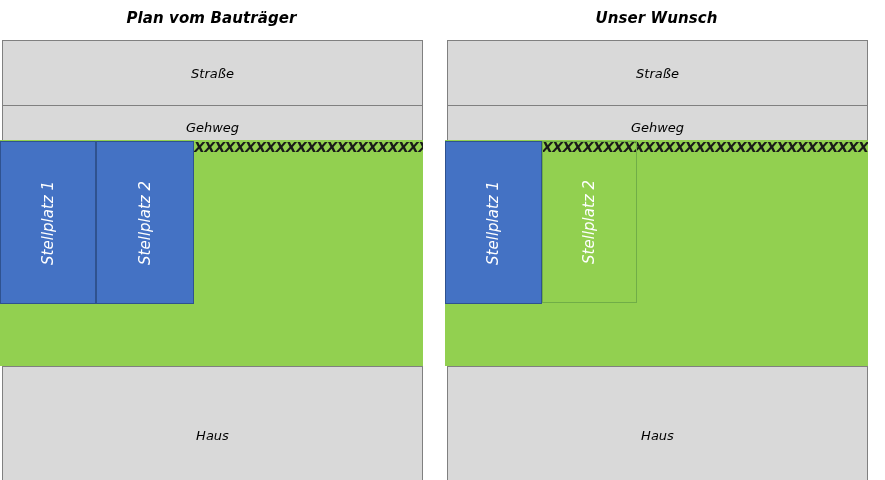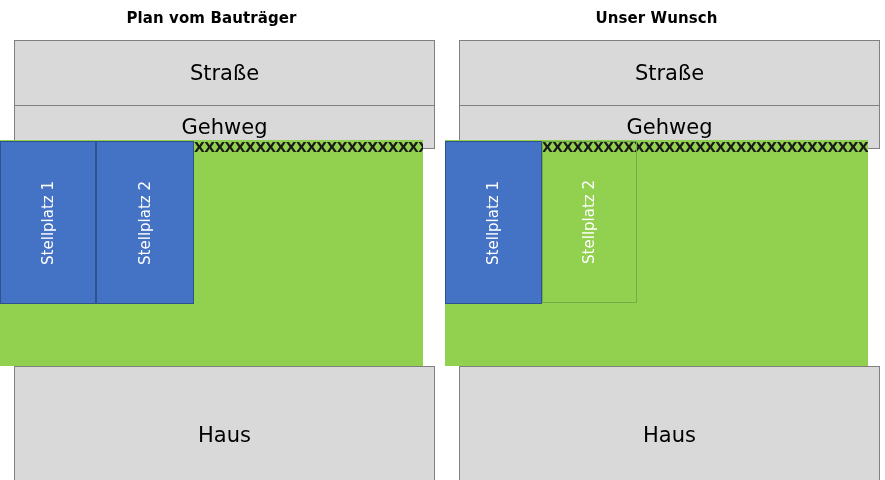--- a/index.html
+++ b/index.html
@@ -20,20 +20,21 @@
     position: absolute;
     left: 0; top: 0;
     width: 885px;
     height: 480px;
   }
 
   .plan {
     position: absolute;
     top: 0;
     height: 480px;
+    font-style: italic;
   }
   .plan.left  { left: 0px;   width: 425px; }
   .plan.right { left: 445px; width: 425px; }
 
   .plan-title {
     position: absolute;
     top: 8px;
     left: 0;
     width: 423px;
     text-align: center;
@@ -41,29 +42,29 @@
     font-weight: bold;
     color: #000000;
     letter-spacing: 0.1px;
     line-height: 20px;
     white-space: nowrap;
   }
 
   
   .band {
     position: absolute;
-    left: 14px;
+    left: 2px;
     width: 421px;
     box-sizing: border-box;
     background: #d9d9d9;
     border: 1px solid #808080;
     display: flex;
     align-items: center;
     justify-content: center;
-    font-size: 21px;
+    font-size: 13px;
     color: #000000;
   }
   .band-strasse { top: 40px;  height: 66px; }
   .band-gehweg  { top: 105px; height: 44px; }
   .band-haus    { top: 366px; height: 138px; }
 
   
   .garden {
     position: absolute;
     left: 0px;

